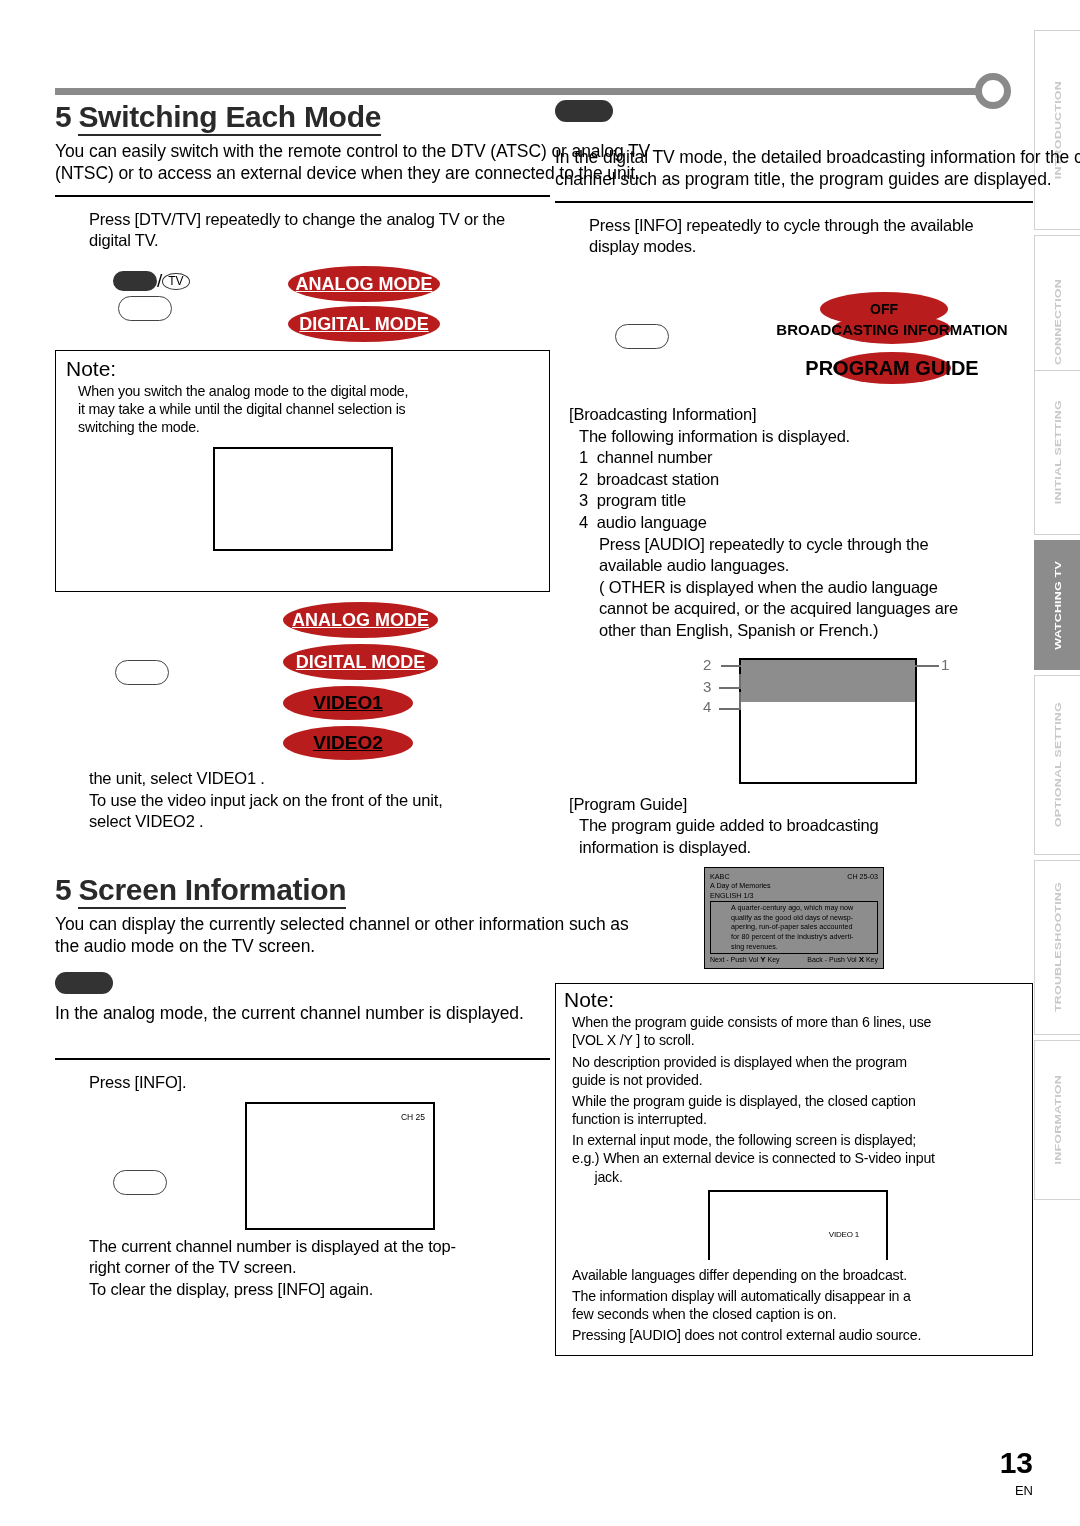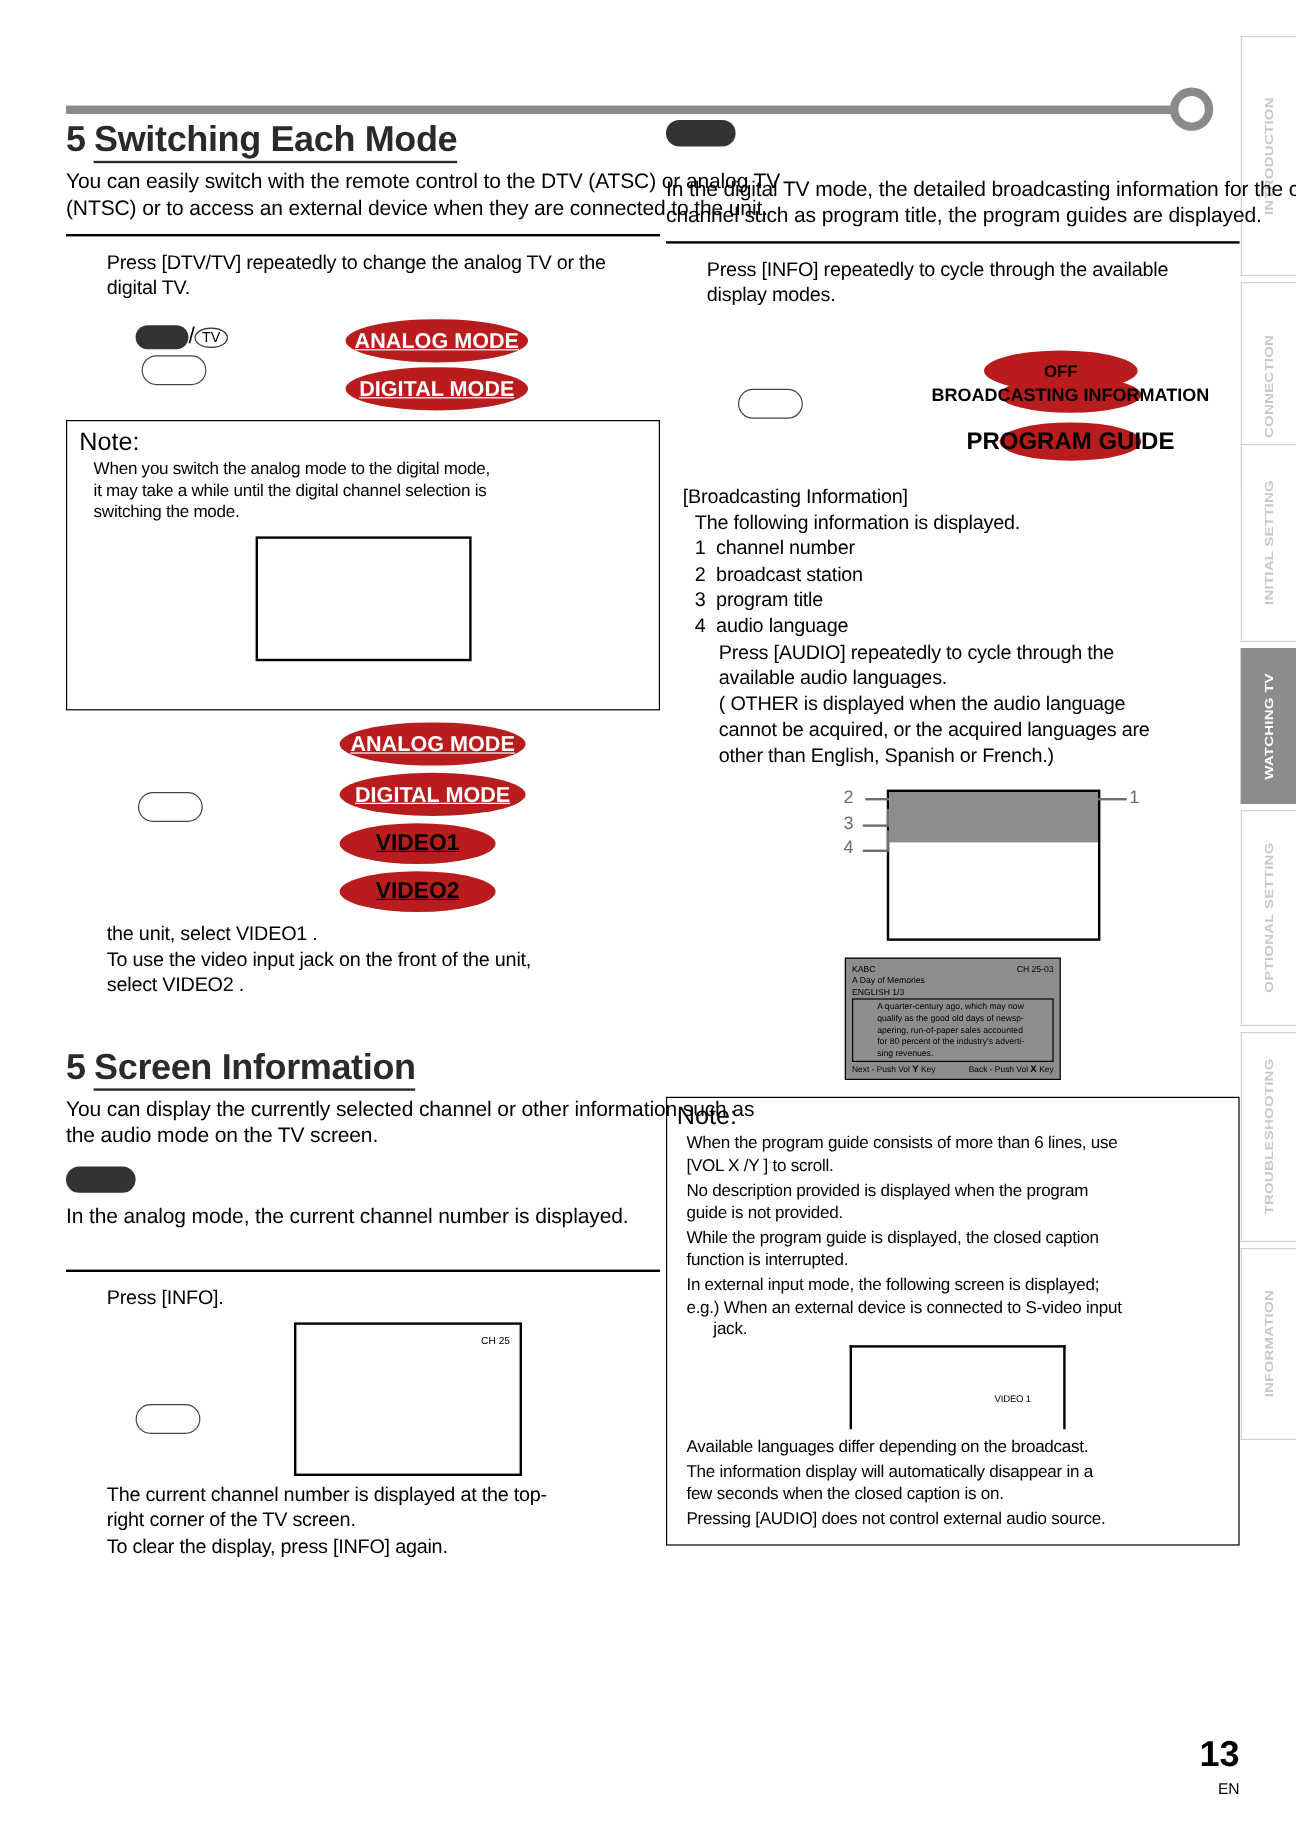--- a/index.html
+++ b/index.html
@@ -385,20 +385,25 @@
     <div class="cline" style="left:184px;top:24px;width:2px;height:15px;"></div>
 
     <span class="cnum" style="left:148px;top:48px;">4</span>
     <div class="cline" style="left:164px;top:58px;width:22px;height:2px;"></div>
     <div class="cline" style="left:184px;top:42px;width:2px;height:18px;"></div>
 
     <span class="cnum" style="left:386px;top:6px;">1</span>
     <div class="cline" style="left:360px;top:15px;width:24px;height:2px;"></div>
   </div>
 
+  <div class="body-txt" style="margin-left:14px;margin-top:4px;">
+    <div>[Program Guide]</div>
+    <div style="margin-left:10px;">The program guide added to broadcasting</div>
+    <div style="margin-left:10px;">information is displayed.</div>
+  </div>
 
   <div style="display:flex;justify-content:center;margin-top:8px;">
     <div class="pg">
       <div class="pg-row">
         <span>KABC</span>
         <span>CH 25-03</span>
       </div>
       <div>A Day of Memories</div>
       <div>ENGLISH  1/3</div>
       <div class="pg-desc">

